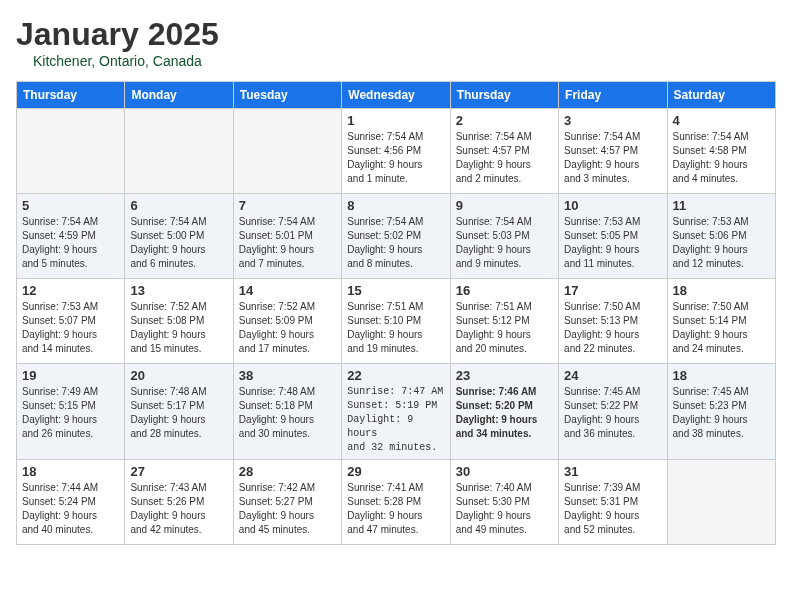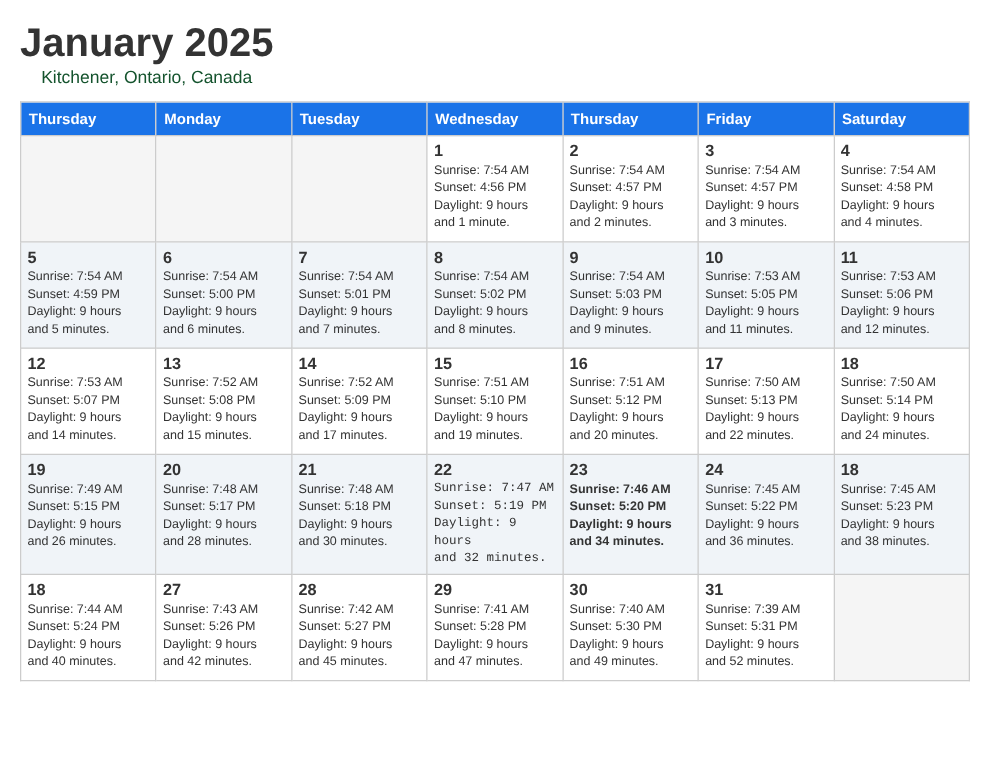--- a/index.html
+++ b/index.html
@@ -238,21 +238,21 @@
 and 26 minutes.</div>
         </td>
         <td>
           <span class="day-num">20</span>
           <div class="day-info" style="white-space: pre-line;">Sunrise: 7:48 AM
 Sunset: 5:17 PM
 Daylight: 9 hours
 and 28 minutes.</div>
         </td>
         <td>
-          <span class="day-num">21</span>
+          <span class="day-num">38</span>
           <div class="day-info" style="white-space: pre-line;">Sunrise: 7:48 AM
 Sunset: 5:18 PM
 Daylight: 9 hours
 and 30 minutes.</div>
         </td>
         <td>
           <span class="day-num">22</span>
           <div class="day-info" style="white-space: pre-line; font-family: Liberation Mono, monospace;">Sunrise: 7:47 AM
 Sunset: 5:19 PM
 Daylight: 9 hours

